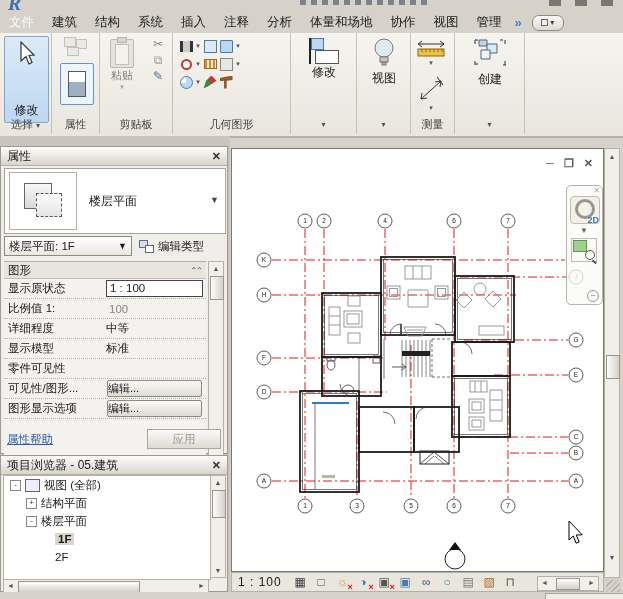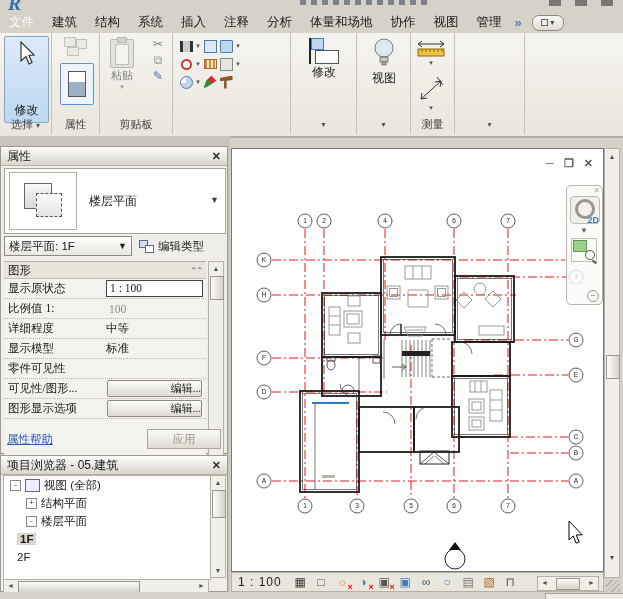--- a/index.html
+++ b/index.html
@@ -75,29 +75,29 @@
   .tt-a{position:absolute;left:14px;top:10px;width:26px;height:24px;border:1px solid #666;background:linear-gradient(#f8f8f8,#d8d8d8);}
   .tt-b{position:absolute;left:26px;top:20px;width:24px;height:22px;border:1px dashed #555;background:linear-gradient(#fcfcfc,#e4e4e4);}
   .type-name{position:absolute;left:84px;top:24px;font-size:12px;}
   .type-caret{position:absolute;right:6px;top:26px;font-size:9px;color:#444;}
   .combo{position:absolute;left:3px;top:89px;width:128px;height:20px;background:linear-gradient(#fff,#e9e7e1);
          border:1px solid #8f8b83;display:flex;align-items:center;padding:0 4px;font-size:11.5px;box-sizing:border-box;}
   .combo .caret{margin-left:auto;font-size:9px;}
   .edit-type{position:absolute;left:138px;top:89px;height:20px;display:flex;align-items:center;gap:4px;font-size:11.5px;}
   .et-ico{width:15px;height:13px;position:relative;}
   .et-ico i{position:absolute;border:1px solid #667;background:#cfe0f0;width:7px;height:6px;}
-  .prop-table{position:absolute;left:3px;top:114px;width:202px;height:312px;background:#f4f2ee;border-top:1px solid #b5b1a7;font-family:Liberation Serif, serif;}
+  .prop-table{position:absolute;left:3px;top:114px;width:202px;height:312px;background:#f4f2ee;border-top:1px solid #b5b1a7;}
   .psec{height:16px;display:flex;align-items:center;padding:0 4px;font-size:11.5px;background:#e7e4dd;border-bottom:1px solid #c2beb4;}
   .psec .chev{margin-left:auto;font-size:8px;color:#444;letter-spacing:-1px;}
   .prow{display:flex;align-items:center;height:19px;border-bottom:1px dotted #b9b5ab;font-size:11.5px;}
   .plab{width:95px;padding-left:4px;white-space:nowrap;overflow:hidden;}
   .pval{flex:1;padding-left:3px;white-space:nowrap;}
   .pval-input{flex:1;margin:1px 3px;border:1px solid #444;background:#fff;height:15px;line-height:15px;padding-left:3px;}
   .pval-dis{flex:1;padding-left:6px;color:#8a8a8a;}
-  .pbtn{flex:1;margin:1px 4px;height:15px;line-height:14px;text-align:right;font-size:11px;
+  .pbtn{flex:1;margin:1px 4px;height:15px;line-height:14px;text-align:left;font-size:11px;
         background:linear-gradient(#fbfaf8,#dedbd3);border:1px solid #8f8b83;border-radius:2px;}
   .prop-foot{position:absolute;left:0px;bottom:4px;width:228px;height:20px;}
   .help-link{position:absolute;left:6px;top:3px;color:#2a5db0;text-decoration:underline;font-size:11.5px;}
   .apply-btn{position:absolute;right:8px;top:0px;width:72px;height:18px;text-align:center;line-height:18px;
              color:#9a968e;background:linear-gradient(#fbfaf8,#dedbd3);border:1px solid #aaa69e;font-size:11.5px;}
   
   .vscroll{position:absolute;width:16px;background:#f1efe9;border:1px solid #b5b1a7;box-sizing:border-box;}
   .sthumb{position:absolute;left:1px;width:12px;background:linear-gradient(90deg,#fdfdfc,#d4d1c9);border:1px solid #9a968e;}
   .sarrow{position:absolute;left:0;width:14px;height:13px;text-align:center;font-size:7px;color:#555;line-height:13px;}
   .hscroll{position:absolute;height:14px;background:#f1efe9;border:1px solid #b5b1a7;box-sizing:border-box;}
@@ -226,20 +226,21 @@
           <span class="caret-s">▾</span>
         <span class="gi gi-fence"></span>
         <span class="gi gi-box"></span>
           <span class="caret-s">▾</span>
         <span class="gi gi-pie"></span>
           <span class="caret-s">▾</span>
         <span class="gi gi-pen"></span>
         <span class="gi gi-hammer"></span>
           <span></span>
       </div>
+      <div class="plabel">几何图形</div>
     </div>
 
     <div class="panel" style="width:66px">
       <div style="position:absolute;left:0;top:5px;width:66px;text-align:center">
         <div class="mod2-ico" style="margin:0 auto">
           <span class="bar"></span>
             <span class="a"></span>
             <span class="b"></span>
         </div>
         <div class="panel-bigtext">修改</div>
@@ -271,20 +272,29 @@
       <div class="lockrow" style="position:absolute;left:2px;top:44px;width:36px">
         <svg width="28" height="26" viewBox="0 0 28 26">
           <path d="M4,22 L24,4 M4,22 l6,-1 M4,22 l1,-6 M24,4 l-6,1 M24,4 l-1,6 M20,0 l6,8" stroke="#333" fill="none"></path>
         </svg>
         <span class="caret-s">▾</span>
       </div>
       <div class="plabel">测量</div>
     </div>
 
     <div class="panel" style="width:70px">
+      <div style="position:absolute;left:0;top:5px;width:70px;text-align:center">
+        <svg width="34" height="30" viewBox="0 0 34 30">
+          <path d="M6,2 h8 v6 h-8 z" fill="#bcd7ef" stroke="#567"></path>
+          <path d="M14,6 h10 v9 h-10 z" fill="#dce9f7" stroke="#567"></path>
+          <path d="M8,12 h9 v9 h-9 z" fill="#eef4fb" stroke="#567"></path>
+          <path d="M2,2 h3 M2,2 v4 M30,2 h-3 M32,2 v4 M2,26 h3 M2,27 v-4 M30,27 h3 M32,27 v-4" stroke="#333" fill="none"></path>
+        </svg>
+        <div class="panel-bigtext">创建</div>
+      </div>
       <div class="plabel"><span class="caret">▾</span></div>
     </div>
     <div class="panel" style="flex:1;border-right:none"></div>
   </div>
 
   <div class="left-col">
 
     <div class="palette props">
       <div class="pal-head">
         <span>属性</span>
@@ -367,25 +377,25 @@
             <span>视图 (全部)</span>
           </div>
           <div class="trow" style="padding-left: 22px;">
             <span class="texp">+</span>
             <span>结构平面</span>
           </div>
           <div class="trow" style="padding-left: 22px;">
             <span class="texp">-</span>
             <span>楼层平面</span>
           </div>
-          <div class="trow" style="">
+          <div class="trow" style="padding-left: 38px;">
             <span style="width: 13px; flex: 0 0 auto;"></span>
             <span class="tsel">1F</span>
           </div>
-          <div class="trow" style="">
+          <div class="trow" style="padding-left: 38px;">
             <span style="width: 13px; flex: 0 0 auto;"></span>
             <span>2F</span>
           </div>
         </div>
       <div class="vscroll" style="left:209px;top:19px;height:103px">
         <div class="sarrow" style="top:0">▲</div>
         <div class="sthumb" style="top:14px;height:26px"></div>
         <div class="sarrow" style="bottom:0">▼</div>
       </div>
       <div class="hscroll" style="left:2px;top:123px;width:206px">

